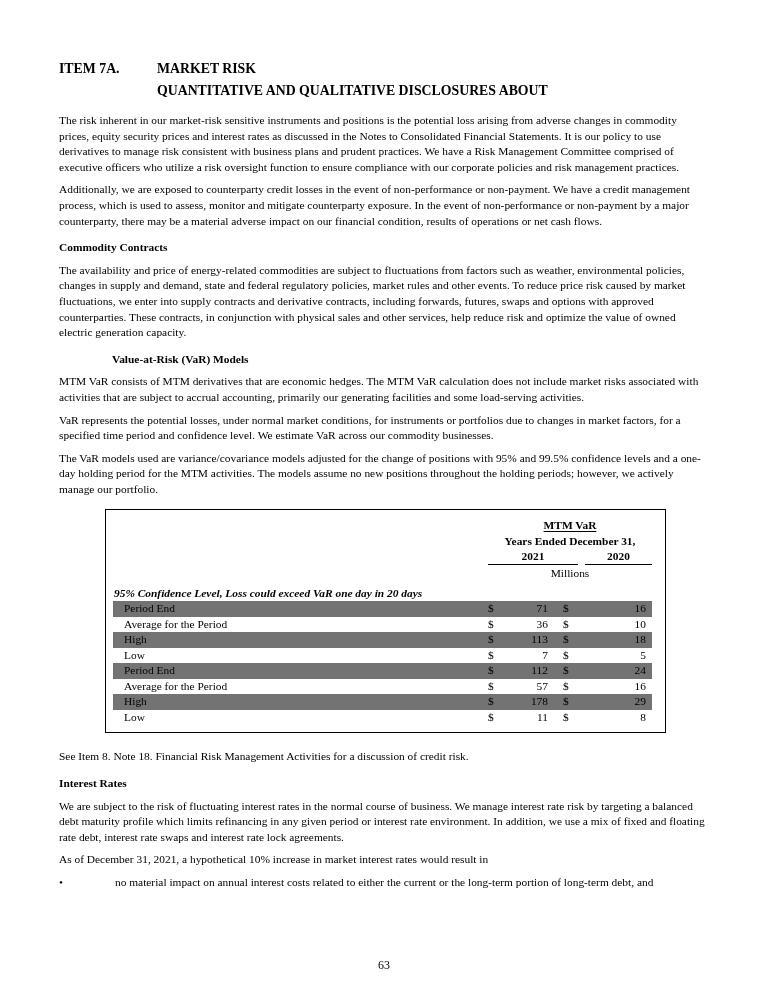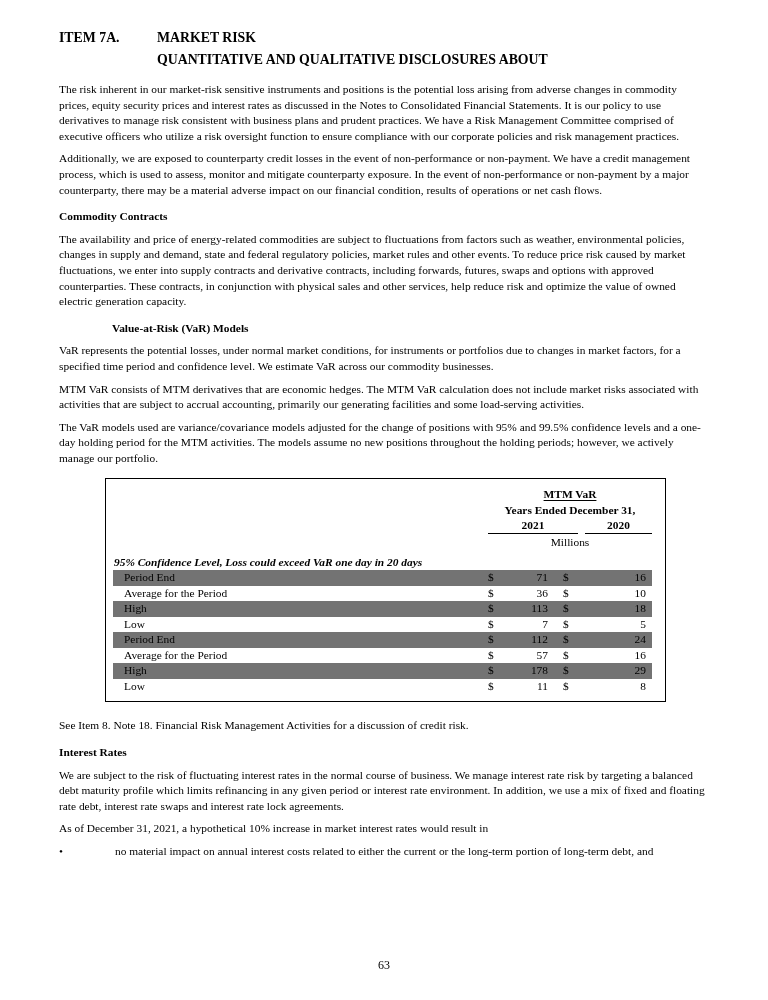--- a/index.html
+++ b/index.html
@@ -8,21 +8,21 @@
     width: 768px;
     height: 1000px;
     position: relative;
     font-family: "Liberation Serif", "DejaVu Serif", serif;
     color: #000000;
     overflow: hidden;
   }
   .page {
     position: absolute;
     inset: 0;
-    padding: 27px 59px 0 59px;
+    padding: 58px 59px 0 59px;
   }
   
   .doc-title {
     display: flex;
     font-weight: bold;
     font-size: 13.8px;
     line-height: 22px;
     margin-bottom: 11px;
   }
   .doc-title .item-label { width: 98px; flex: 0 0 98px; }
@@ -134,22 +134,22 @@
     </div>
   </div>
 
   <p class="para">The risk inherent in our market-risk sensitive instruments and positions is the potential loss arising from adverse changes in commodity prices, equity security prices and interest rates as discussed in the Notes to Consolidated Financial Statements. It is our policy to use derivatives to manage risk consistent with business plans and prudent practices. We have a Risk Management Committee comprised of executive officers who utilize a risk oversight function to ensure compliance with our corporate policies and risk management practices.</p>
   <p class="para">Additionally, we are exposed to counterparty credit losses in the event of non-performance or non-payment. We have a credit management process, which is used to assess, monitor and mitigate counterparty exposure. In the event of non-performance or non-payment by a major counterparty, there may be a material adverse impact on our financial condition, results of operations or net cash flows.</p>
 
   <div class="heading">Commodity Contracts</div>
   <p class="para">The availability and price of energy-related commodities are subject to fluctuations from factors such as weather, environmental policies, changes in supply and demand, state and federal regulatory policies, market rules and other events. To reduce price risk caused by market fluctuations, we enter into supply contracts and derivative contracts, including forwards, futures, swaps and options with approved counterparties. These contracts, in conjunction with physical sales and other services, help reduce risk and optimize the value of owned electric generation capacity.</p>
 
   <div class="subheading-indent">Value-at-Risk (VaR) Models</div>
+  <p class="para">MTM VaR consists of MTM derivatives that are economic hedges. The MTM VaR calculation does not include market risks associated with activities that are subject to accrual accounting, primarily our generating facilities and some load-serving activities.</p>
   <p class="para">VaR represents the potential losses, under normal market conditions, for instruments or portfolios due to changes in market factors, for a specified time period and confidence level. We estimate VaR across our commodity businesses.</p>
-  <p class="para">MTM VaR consists of MTM derivatives that are economic hedges. The MTM VaR calculation does not include market risks associated with activities that are subject to accrual accounting, primarily our generating facilities and some load-serving activities.</p>
   <p class="para">The VaR models used are variance/covariance models adjusted for the change of positions with 95% and 99.5% confidence levels and a one-day holding period for the MTM activities. The models assume no new positions throughout the holding periods; however, we actively manage our portfolio.</p>
 
   <div class="var-table">
     <div class="table-inner">
       <div class="thead-row thead-title">
         <span>MTM VaR</span>
       </div>
       <div class="thead-row">Years Ended December 31,</div>
       <div class="year-row">
         <div class="year-cell-2021">2021</div>

